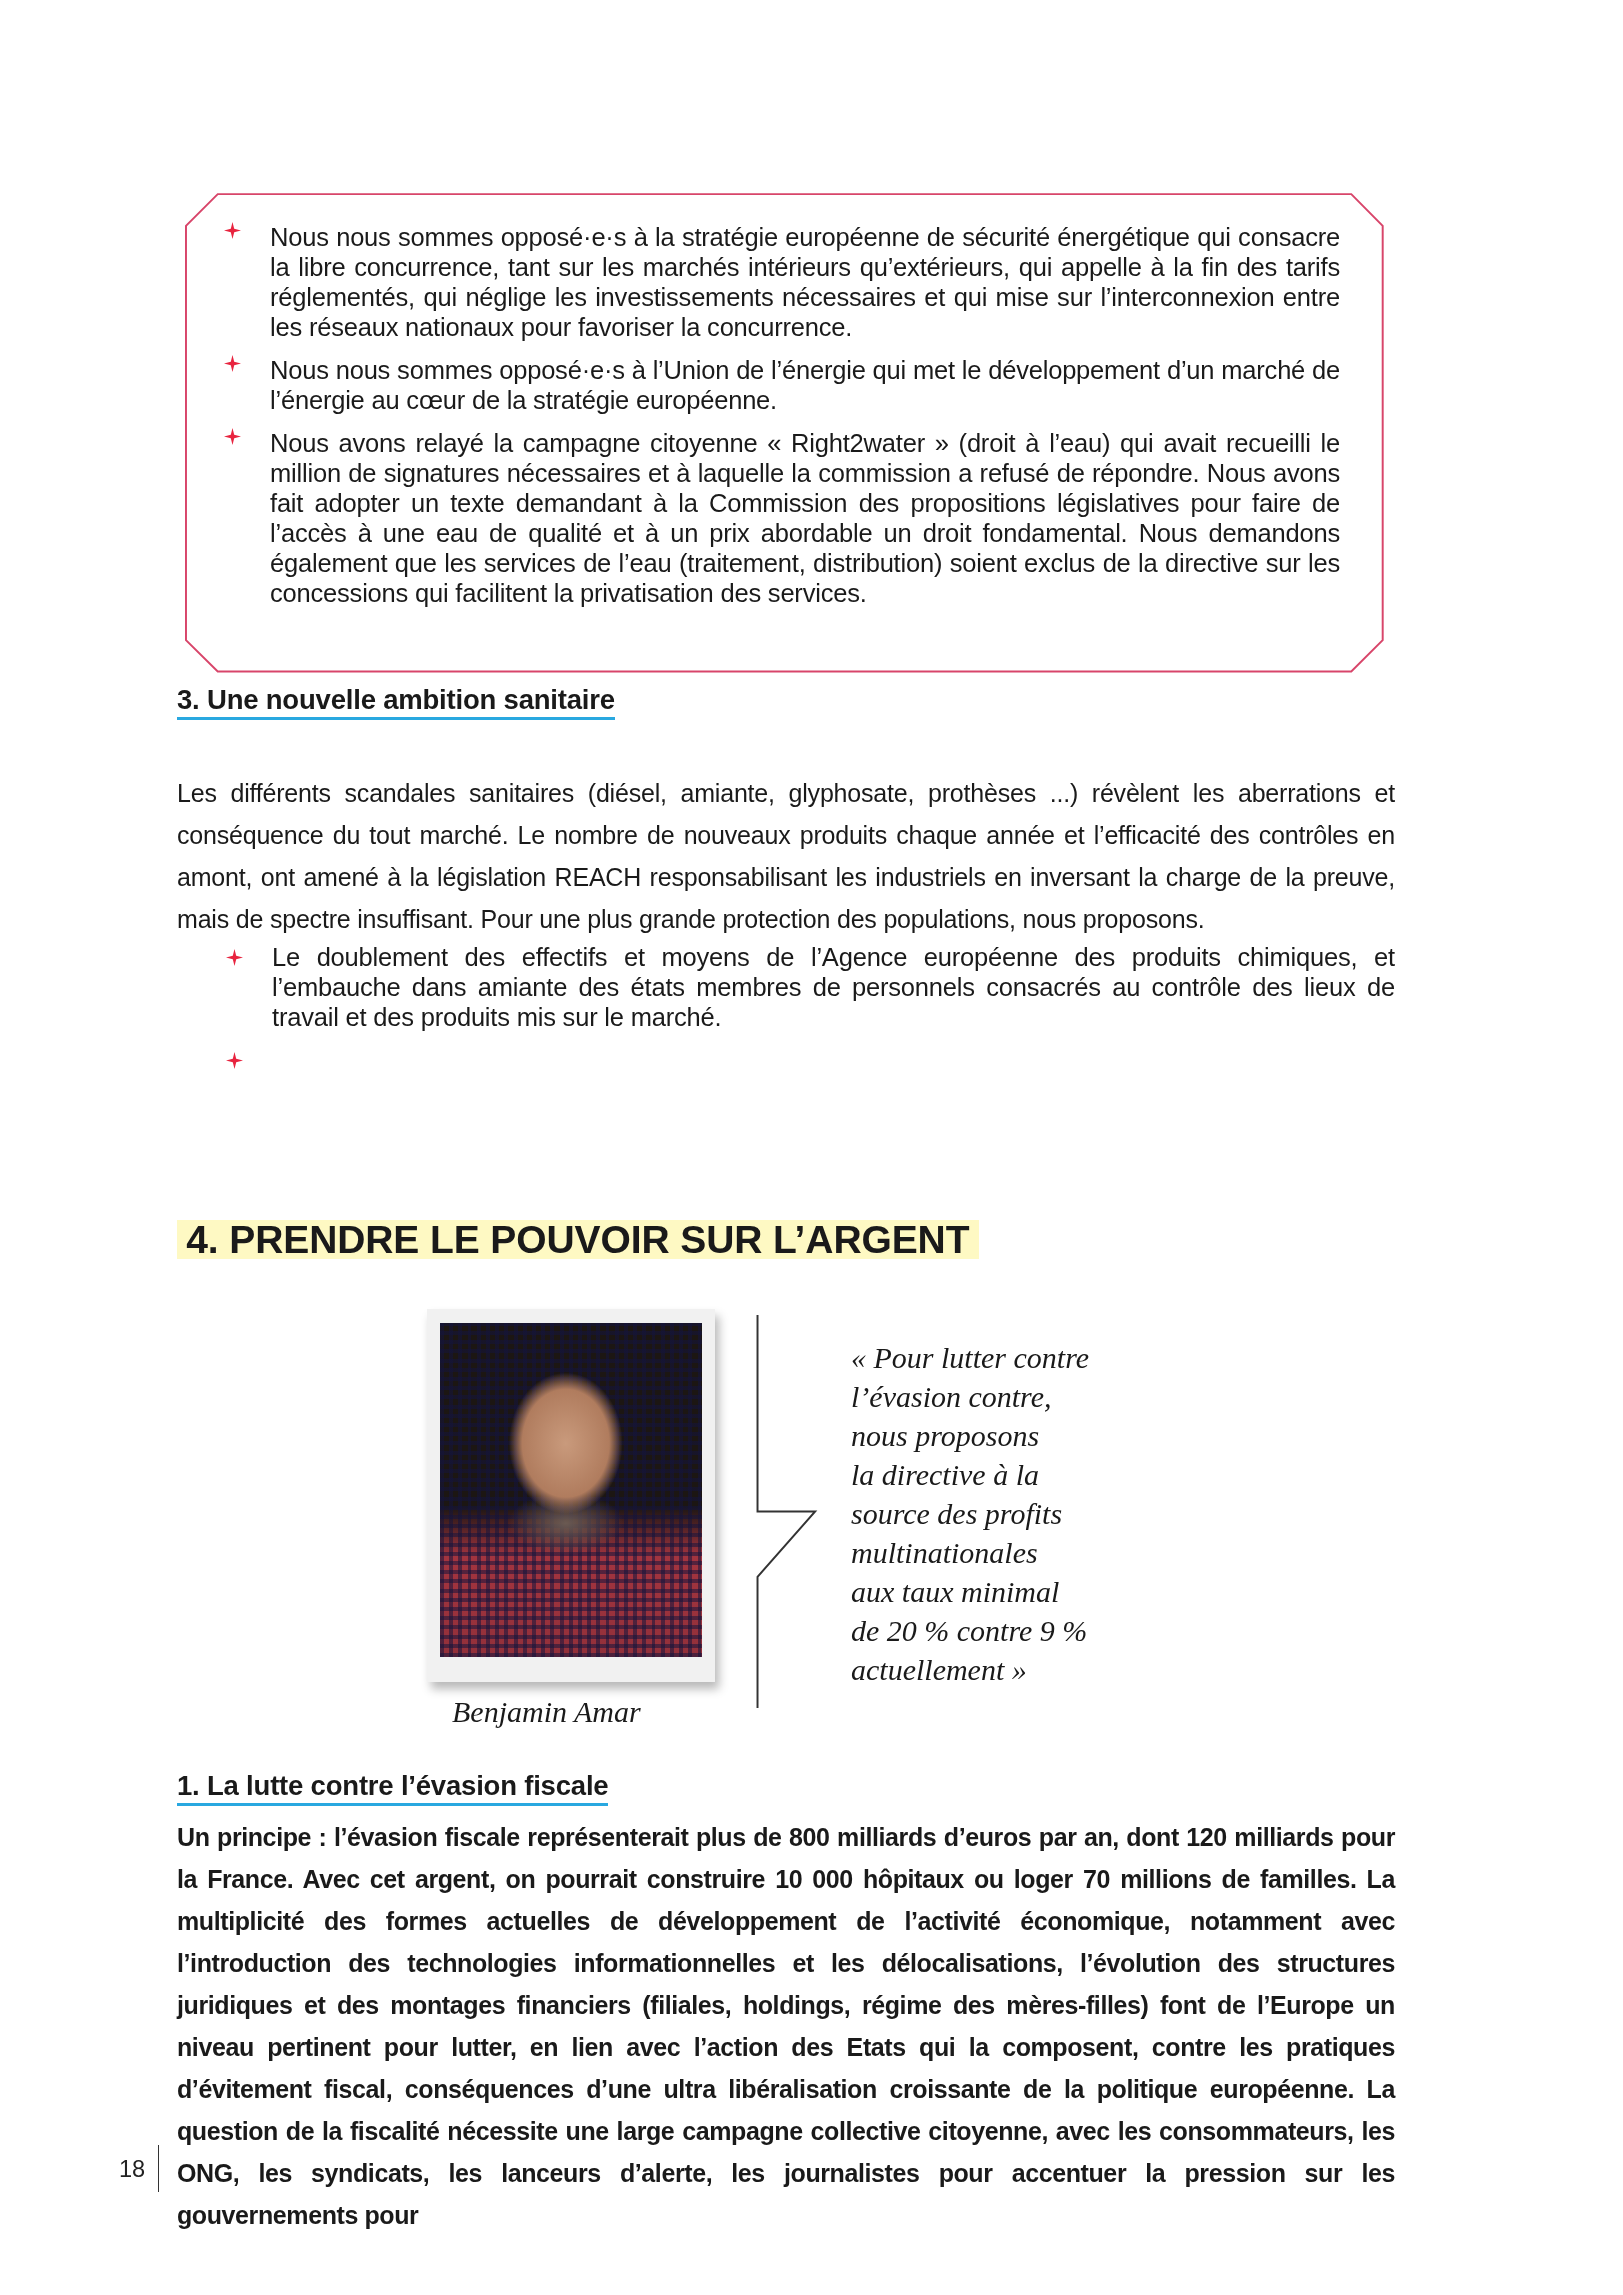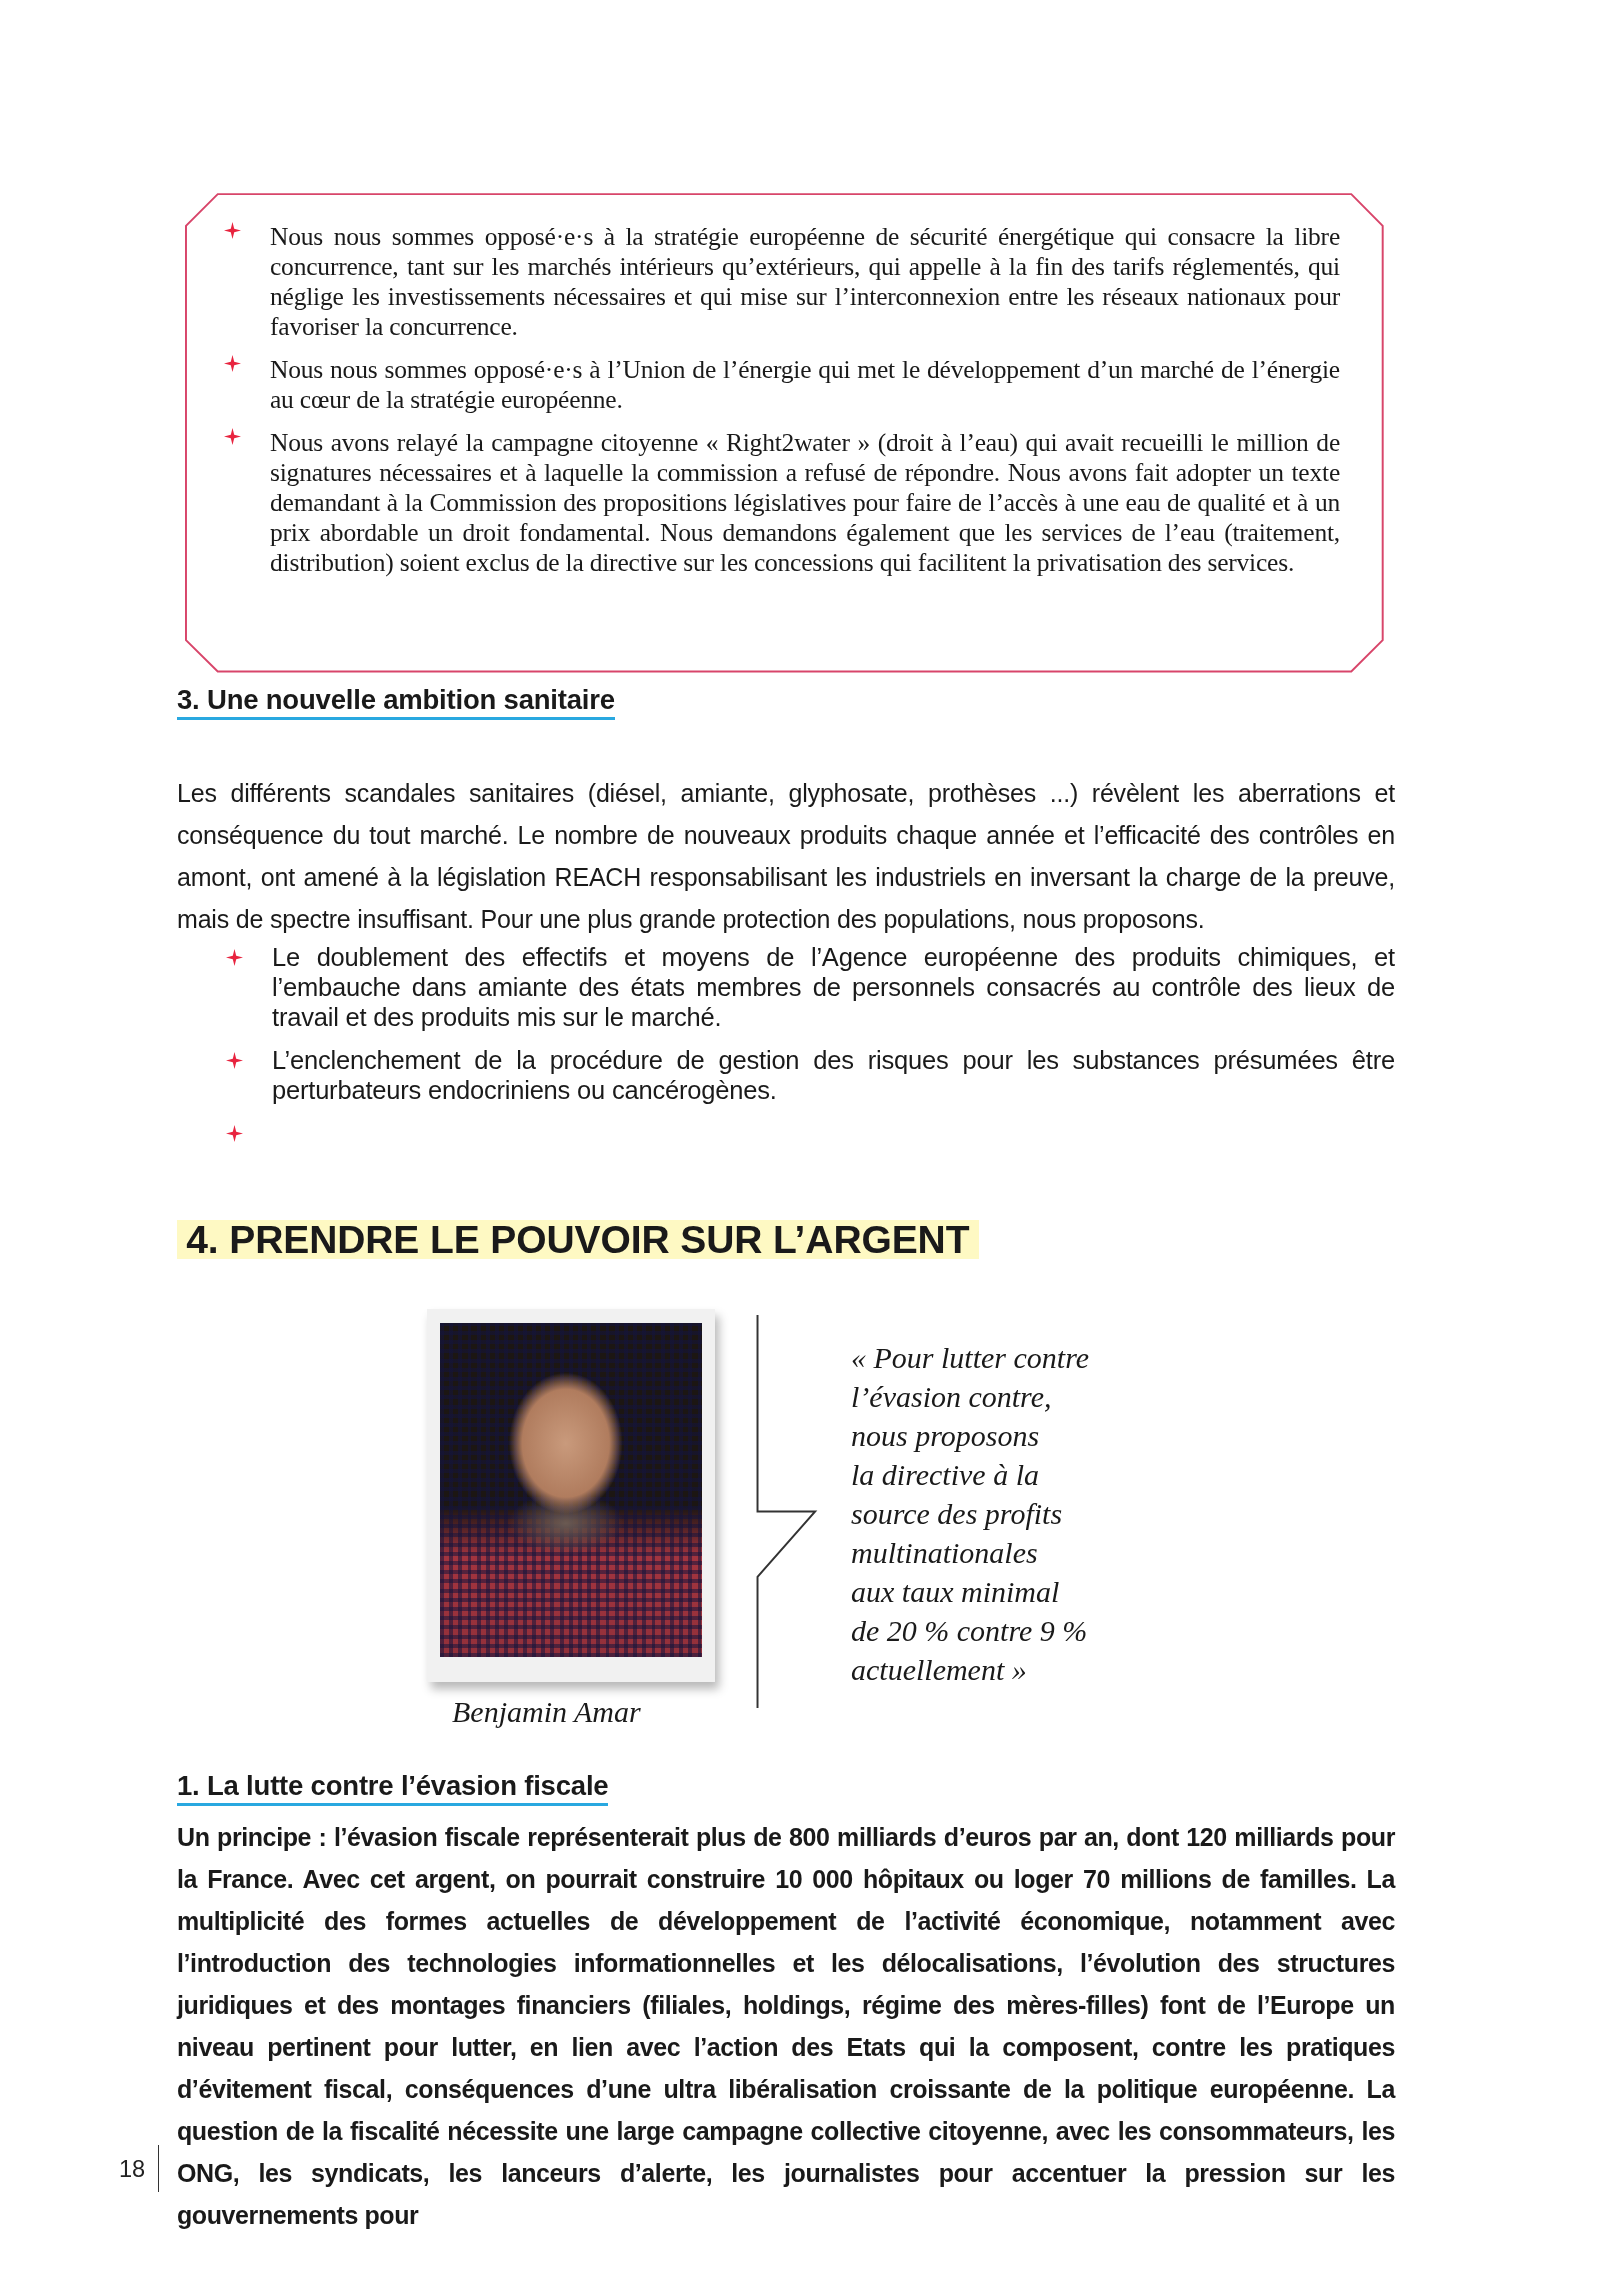--- a/index.html
+++ b/index.html
@@ -1,18 +1,18 @@
 <!DOCTYPE html>
 <html style="font-size:10.5px"><head>
 <meta charset="utf-8">
 <style>
   html,body{margin:0;padding:0;background:#fff;}
   body{width:1623px;height:2295px;position:relative;overflow:hidden;
        font-family:"Liberation Sans",sans-serif;color:#1a1a1a;}
-  .box{position:absolute;left:185px;top:193px;width:1062px;height:480px;font-family:Liberation Serif, serif;}
+  .box{position:absolute;left:185px;top:193px;width:1062px;height:480px;}
   .box svg{position:absolute;left:0;top:0;}
   .bullets{position:absolute;list-style:none;margin:0;padding:0;}
   .bullets li{position:relative;padding-left:46px;margin-bottom:13px;
        font-size:25.5px;line-height:30px;text-align:justify;letter-spacing:-0.2px;}
   .star{position:absolute;left:0;top:6.5px;width:17px;height:17px;}
   .box .bullets{left:39px;top:29.4px;width:1116px;}
   .h-sub{position:absolute;font-weight:bold;font-size:27.5px;line-height:33px;
          border-bottom:3.3px solid #29a8e0;padding-bottom:1.3px;letter-spacing:-0.2px;}
   .para{position:absolute;font-size:25px;line-height:42px;text-align:justify;letter-spacing:-0.2px;}
   .para.bold{font-weight:bold;letter-spacing:-0.4px;}
@@ -71,26 +71,20 @@
   <li>
     <svg class="star" viewBox="0 0 20 20">
         <path d="M10 0 L12 8 L20 10 L12 12 L10 20 L8 12 L0 10 L8 8 Z" fill="#e8243f"></path>
       </svg>
     <span>Le doublement des effectifs et moyens de l’Agence européenne des produits chimiques, et l’embauche dans amiante des états membres de personnels consacrés au contrôle des lieux de travail et des produits mis sur le marché.</span>
   </li>
   <li>
     <svg class="star" viewBox="0 0 20 20">
         <path d="M10 0 L12 8 L20 10 L12 12 L10 20 L8 12 L0 10 L8 8 Z" fill="#e8243f"></path>
       </svg>
-    <span>L’enclenchement de la procédure de gestion des risques pour les substances présumées être perturbateurs endocriniens ou cancérogènes.</span>
-  </li>
-  <li>
-    <svg class="star" viewBox="0 0 20 20">
-        <path d="M10 0 L12 8 L20 10 L12 12 L10 20 L8 12 L0 10 L8 8 Z" fill="#e8243f"></path>
-      </svg>
   </li>
 </ul>
 
 <div class="h-main">4. PRENDRE LE POUVOIR SUR L’ARGENT</div>
 
 <div class="photo-frame">
   <div class="photo"></div>
 </div>
 <div class="caption">Benjamin Amar</div>
 

